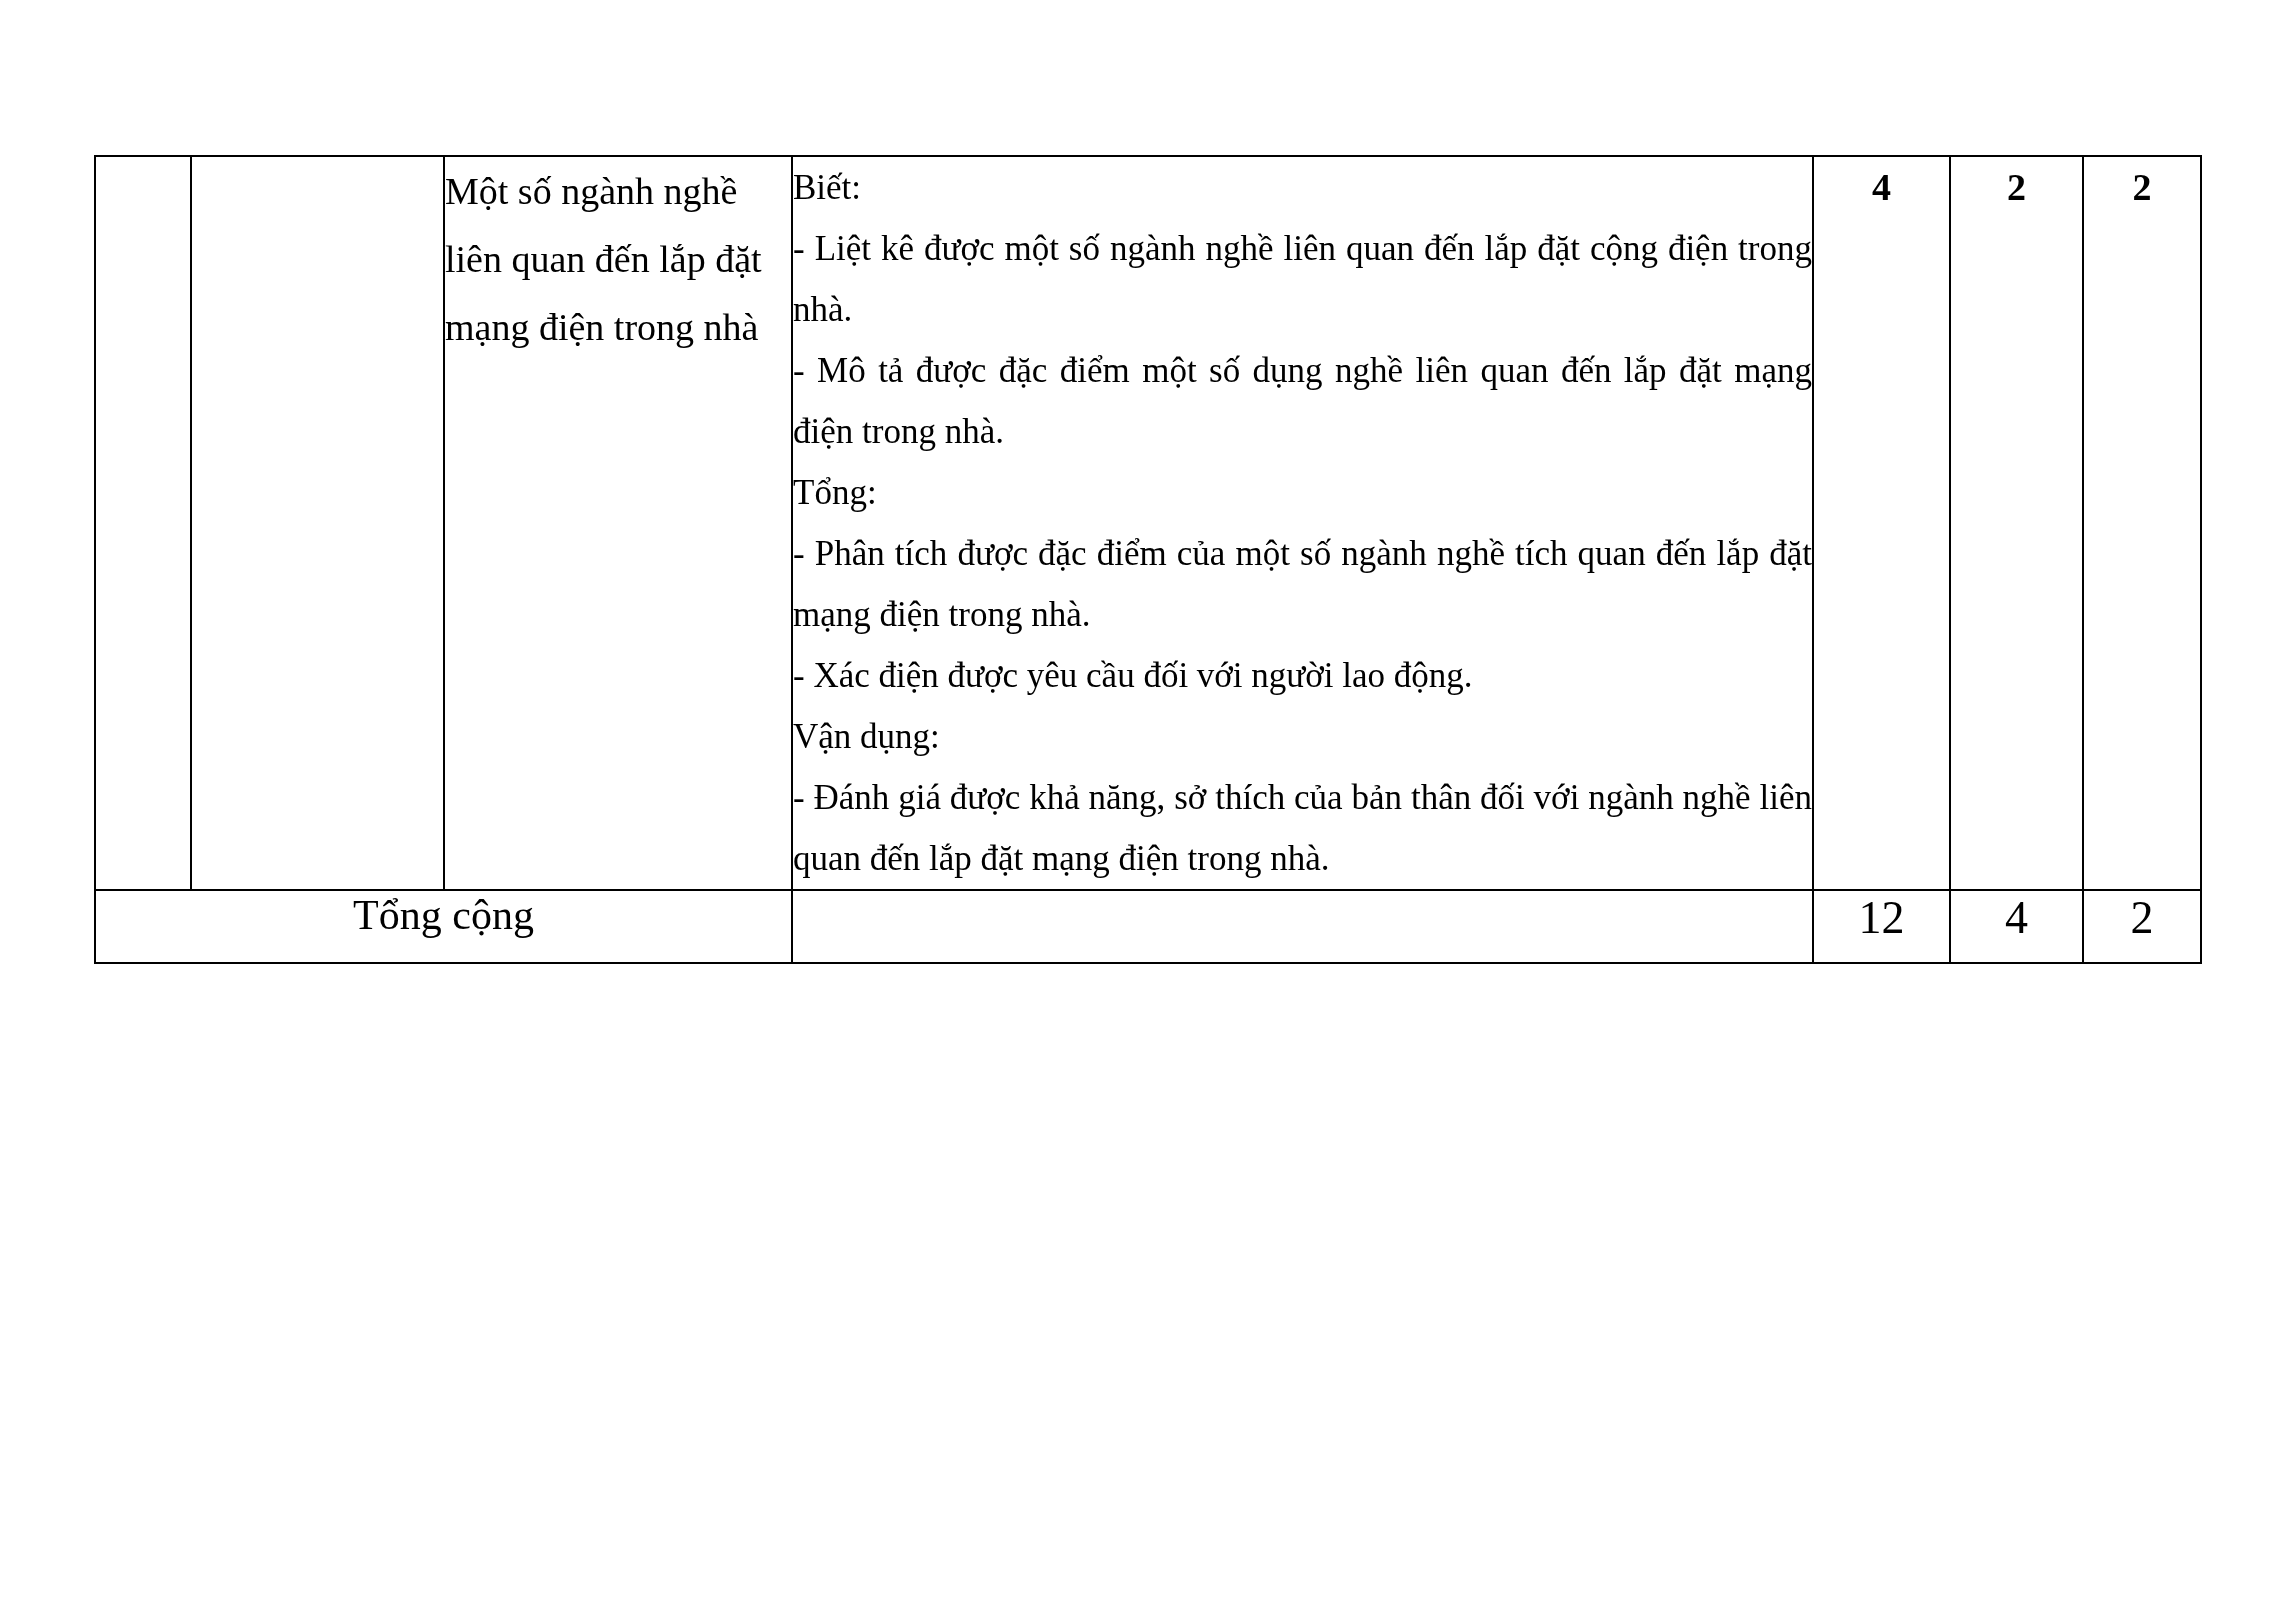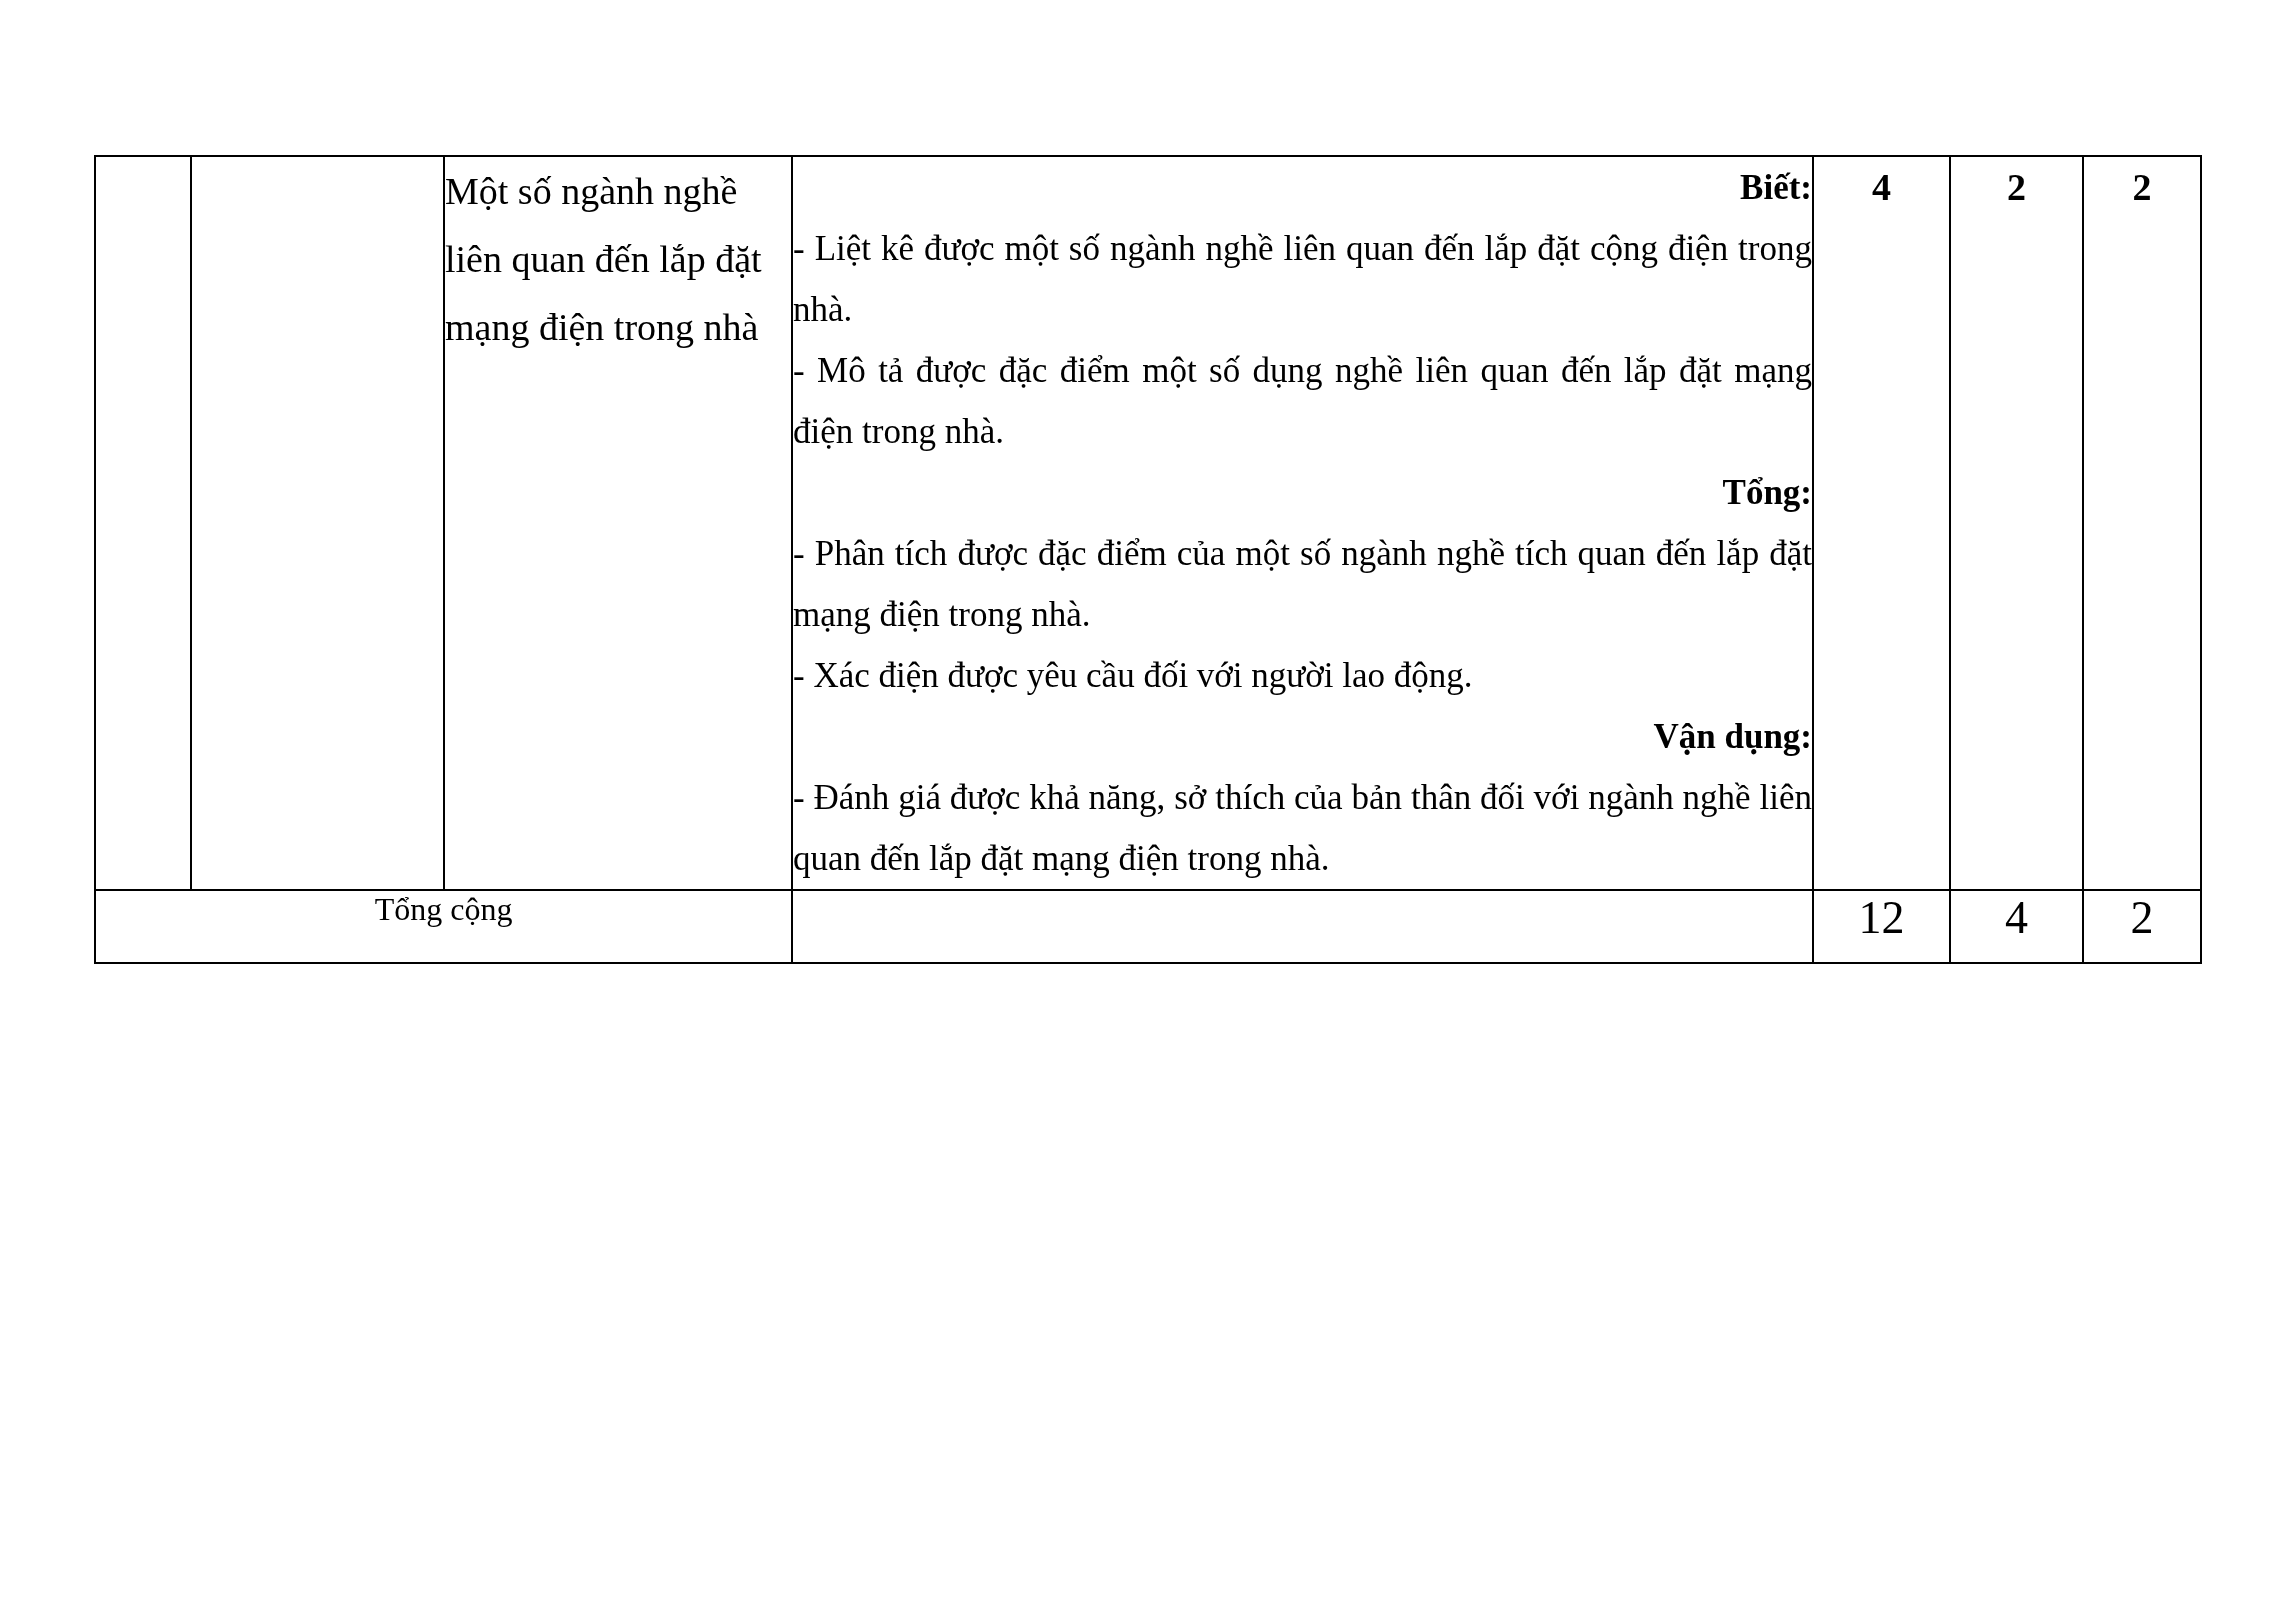--- a/index.html
+++ b/index.html
@@ -43,34 +43,34 @@
     text-align: left;
   }
   td.desc-cell {
     font-size: 35px;
     line-height: 61px;
     padding: 1.6px 7.9px 0 7.9px;
     text-align: justify;
   }
   td.desc-cell p { margin: 0; }
   td.desc-cell p.heading {
-    font-weight: bold;
-    text-align: right;
+    font-weight: normal;
+    text-align: left;
   }
   td.count-cell {
     font-size: 38px;
     font-weight: bold;
     text-align: center;
     line-height: 61px;
     padding-top: 1.6px;
   }
   td.total-label-cell {
     vertical-align: middle;
     text-align: center;
-    font-size: 32px;
+    font-size: 42px;
   }
   td.total-count-cell {
     vertical-align: middle;
     text-align: center;
     font-size: 46px;
   }
   td.empty-cell-body { }
 </style>
 </head>
 <body>

